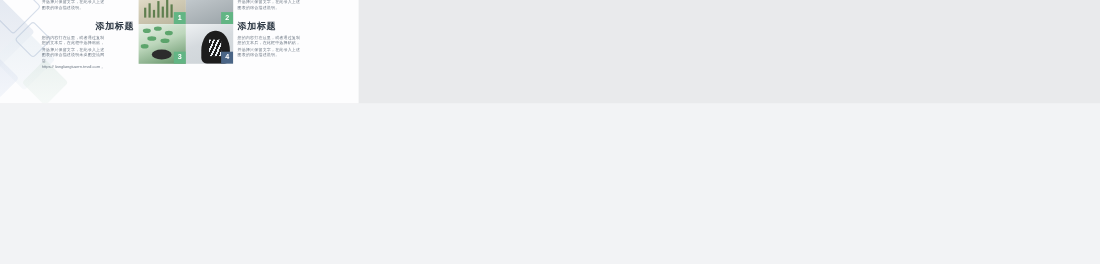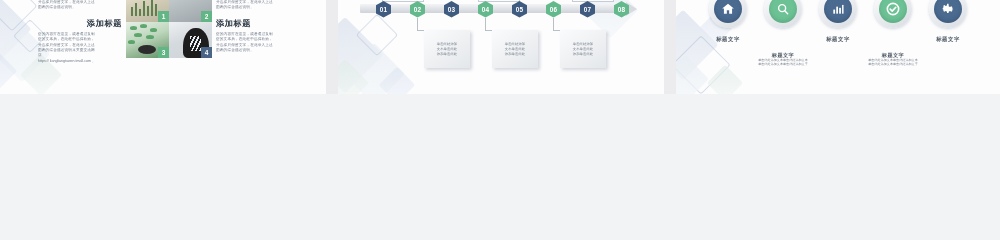--- a/index.html
+++ b/index.html
@@ -6,20 +6,21 @@
     margin: 0; padding: 0;
     width: 1000px; height: 94px;
     overflow: hidden;
     background: #f2f3f5;
     font-family: "Liberation Sans", "DejaVu Sans", sans-serif;
   }
   .filmstrip {
     display: flex;
     width: 1000px; height: 94px;
     background: #e9eaec;
+    flex-direction: column;
   }
   .slide {
     position: relative;
     height: 94px;
     overflow: hidden;
     background: #fdfdfe;
     flex: 0 0 auto;
   }
   .slide.s1 { width: 326px; }
   .gap { flex: 0 0 12px; height: 94px; background: #ececee; }

